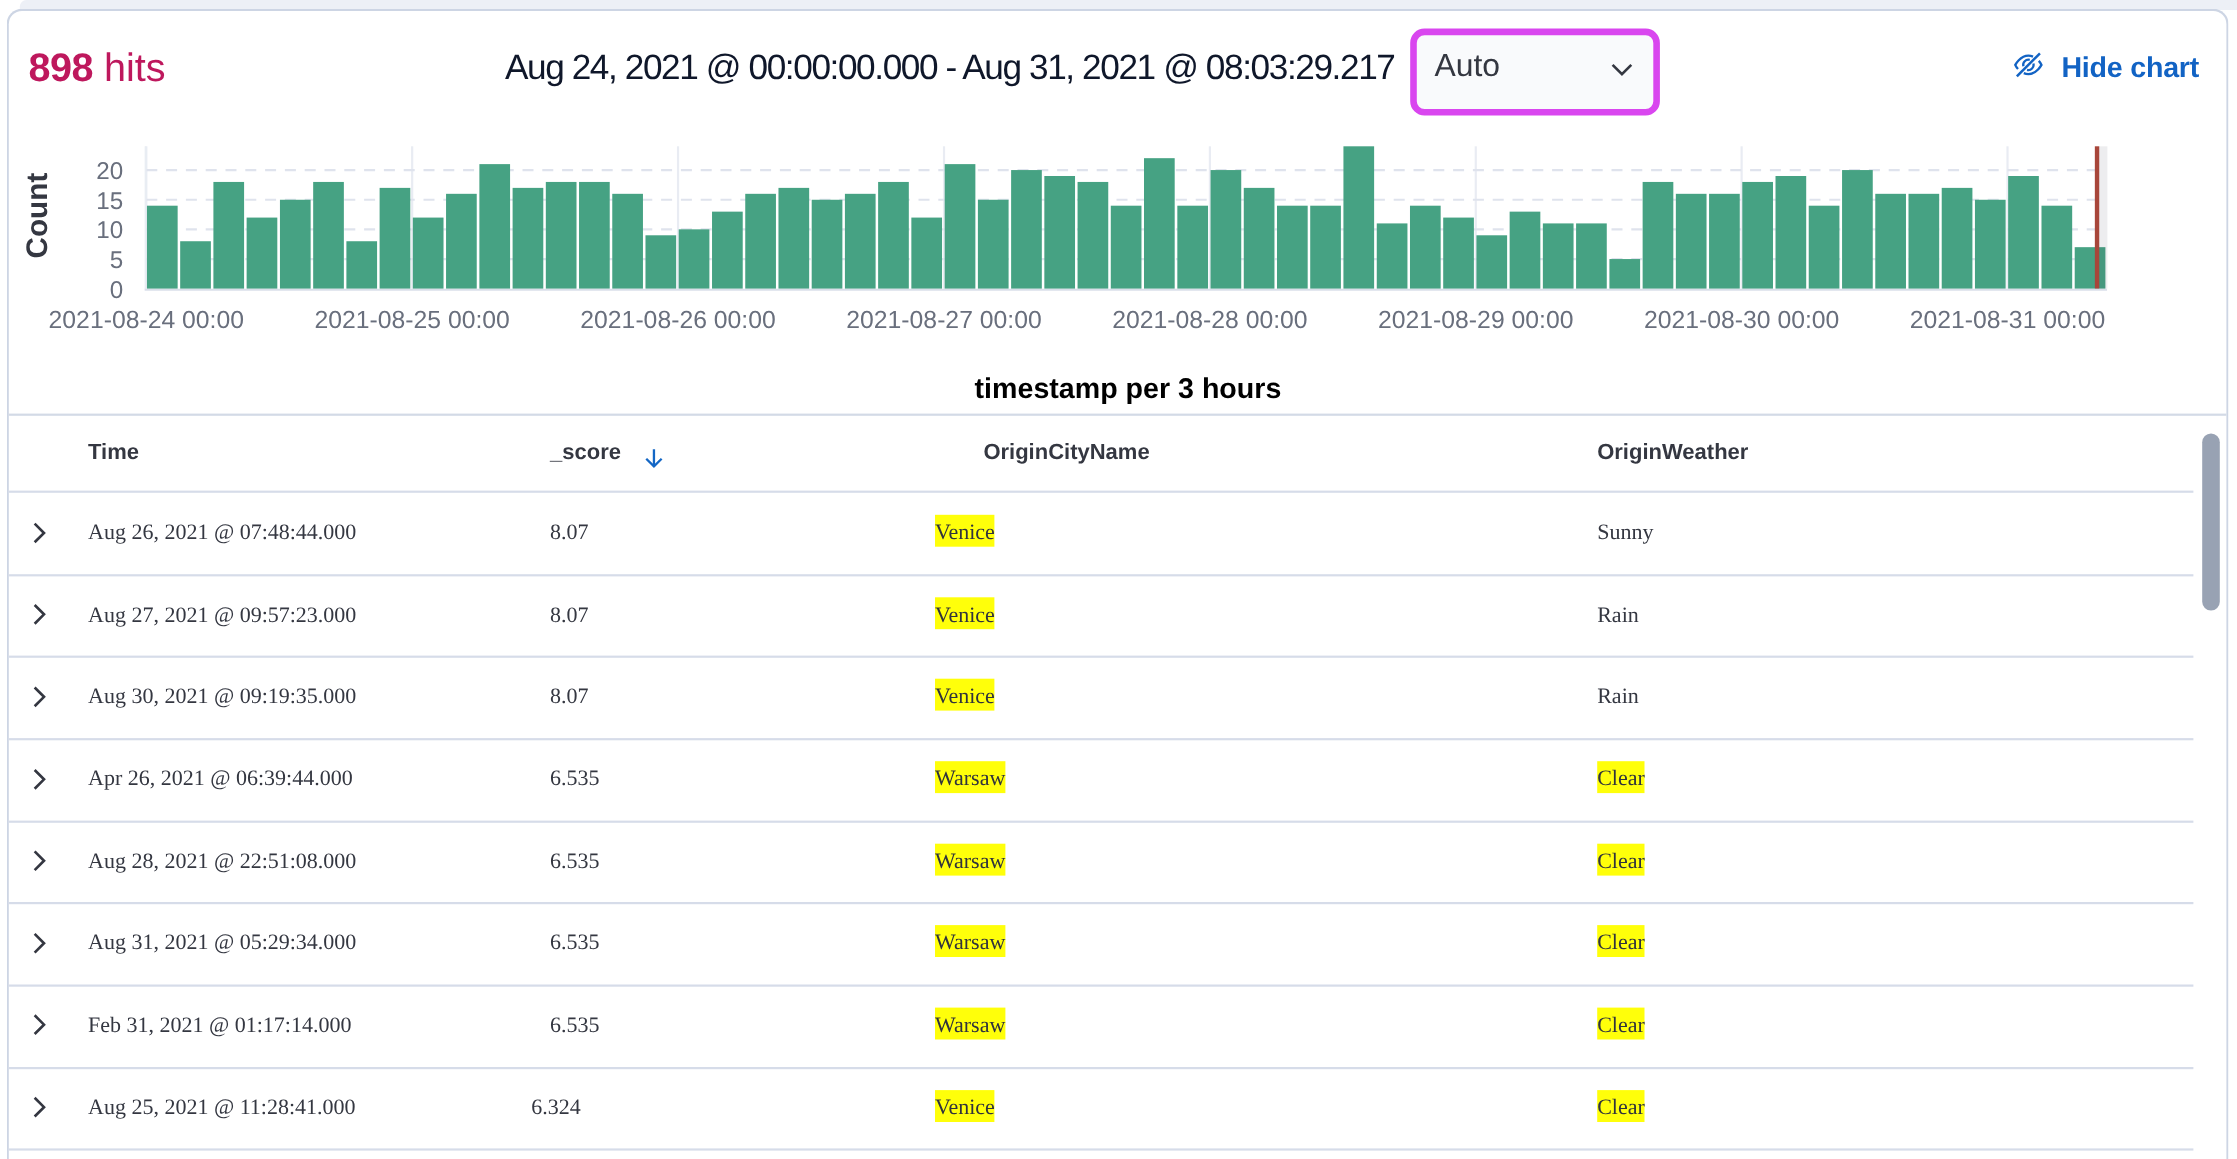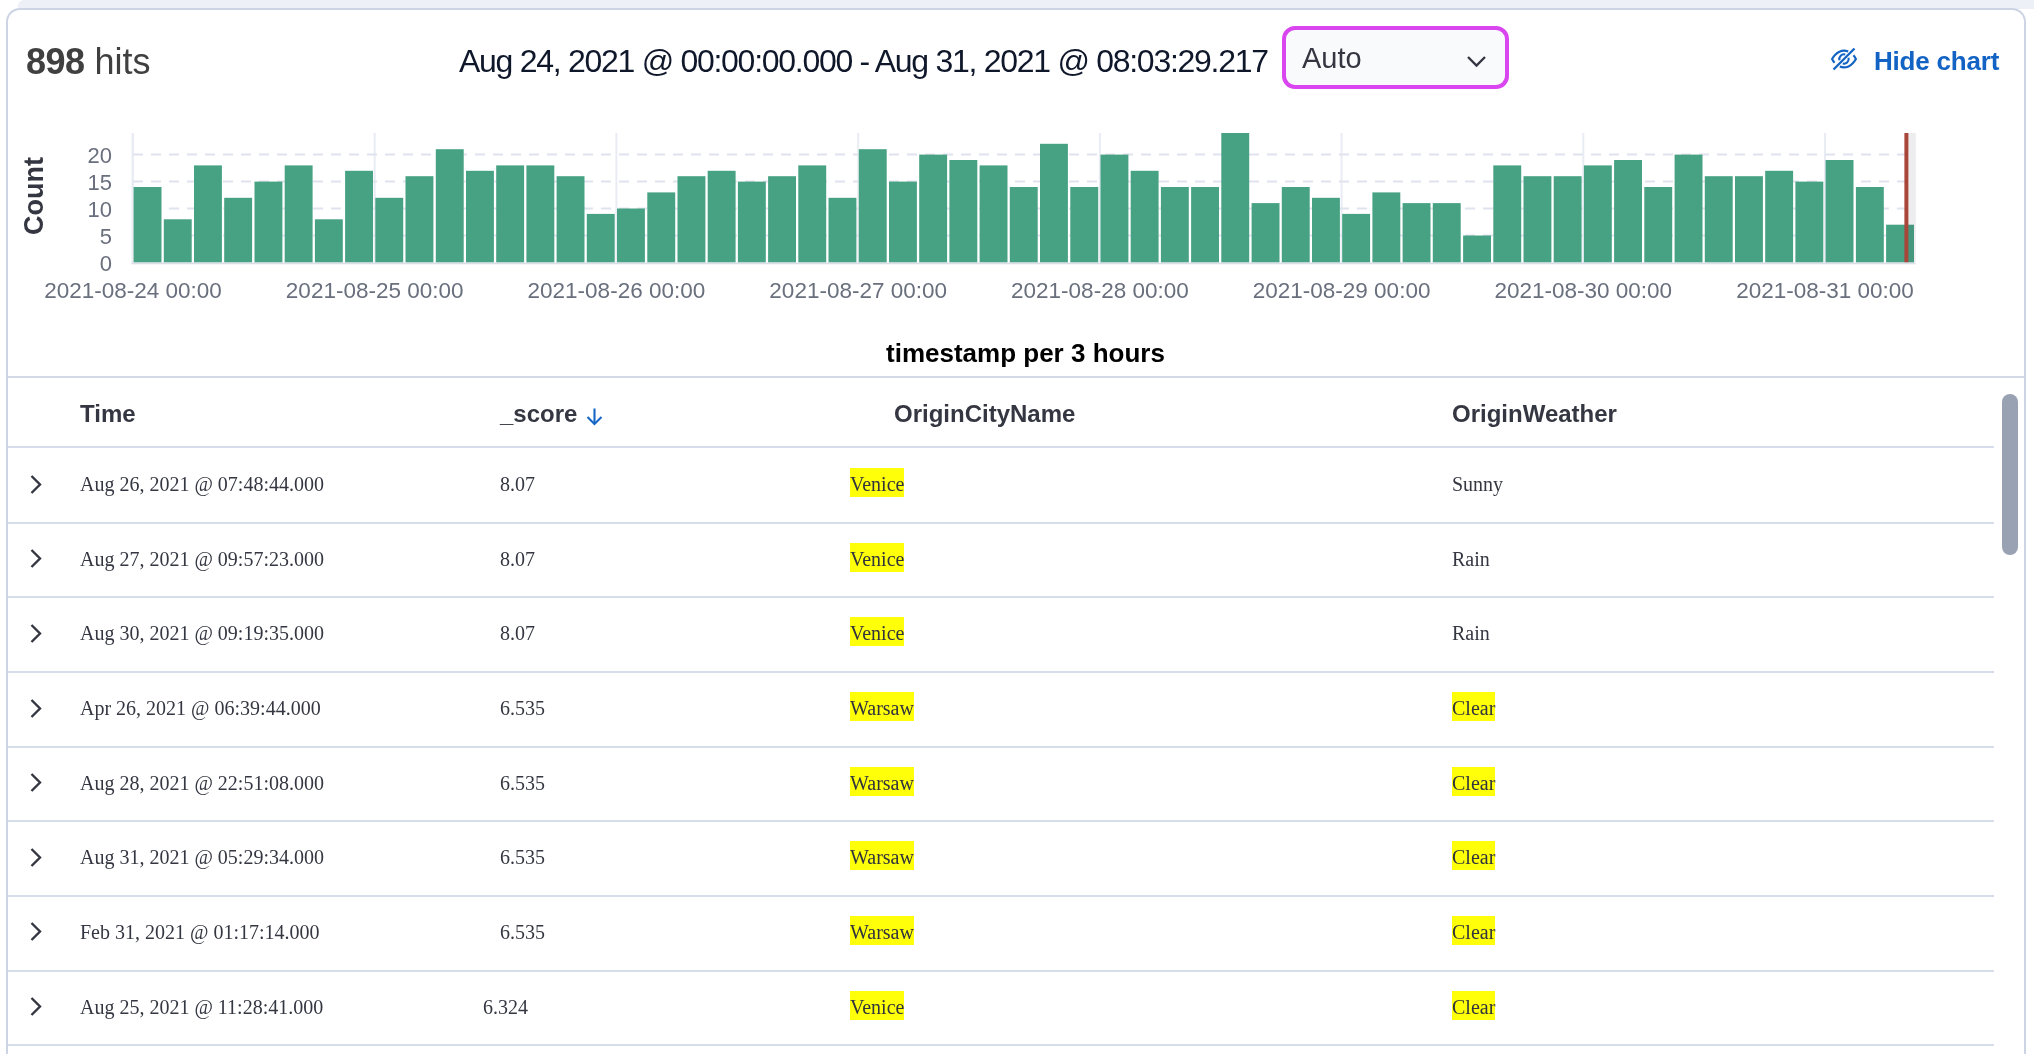--- a/index.html
+++ b/index.html
@@ -3,31 +3,31 @@
 <meta charset="utf-8">
 <style>
 * { margin:0; padding:0; box-sizing:border-box; }
 html,body { width:2034px; height:1054px; background:#fff; overflow:hidden;
   font-family:"Liberation Sans", sans-serif; }
 .abs { position:absolute; }
 .chev { position:absolute; }
 #strip { position:absolute; left:18px; top:0; width:2016px; height:9px; background:#edf0f6; border-radius:6px 0 0 0; }
 #card { position:absolute; left:6px; top:8px; width:2020px; height:1060px;
   background:#fff; border:2px solid #cdd5e4; border-radius:14px 14px 0 0; border-bottom:none; }
-#hits { position:absolute; left:26px; top:41px; font-size:36px; color:#404040; }
+#hits { position:absolute; left:26px; top:41px; font-size:36px; color:#be185d; }
 #hits b { font-weight:bold; letter-spacing:-0.5px; }
 #daterange { position:absolute; left:459px; top:43px; width:810px; font-size:32px; letter-spacing:-1.28px; color:#0f172a; white-space:nowrap; }
-#select { position:absolute; left:1282px; top:26px; width:227px; height:63px; background:#f9fafc;
-  border:4px solid #d946ef; border-radius:13px; }
+#select { position:absolute; left:1282px; top:26px; width:227px; height:79px; background:#f9fafc;
+  border:6px solid #d946ef; border-radius:13px; }
 #select span { position:absolute; left:16px; top:12px; font-size:29px; color:#343741; }
 #hidechart { position:absolute; left:1874px; top:46px; font-size:26px; font-weight:bold; color:#1263c4; letter-spacing:-0.2px; }
 .sep { position:absolute; left:8px; width:1986px; height:2px; background:#d6dce9; }
 #chartsep { position:absolute; left:8px; top:376px; width:2016px; height:2px; background:#d3dae6; }
 #hdrsep { position:absolute; left:8px; top:446px; width:1986px; height:2px; background:#d6dce9; }
-.hdr { position:absolute; top:400px; font-size:24px; font-weight:bold; color:#343741; }
+.hdr { position:absolute; top:400px; font-size:20px; font-weight:bold; color:#343741; }
 .mono { position:absolute; font-family:Liberation Serif, serif; font-size:20px; line-height:36px; color:#343741; white-space:pre; }
 mark { background:#ffff0a; color:#30333d; padding:5px 0 2px 0; }
 #thumb { position:absolute; left:2002px; top:394px; width:16px; height:161px; border-radius:8px; background:#98a2b3; }
 #charttitle { position:absolute; left:886px; top:338px; font-size:26px; font-weight:bold; color:#000000; }
 </style>
 </head>
 <body>
 <div id="strip"></div>
 <div id="card"></div>
 <div id="hits"><b>898</b> hits</div>

